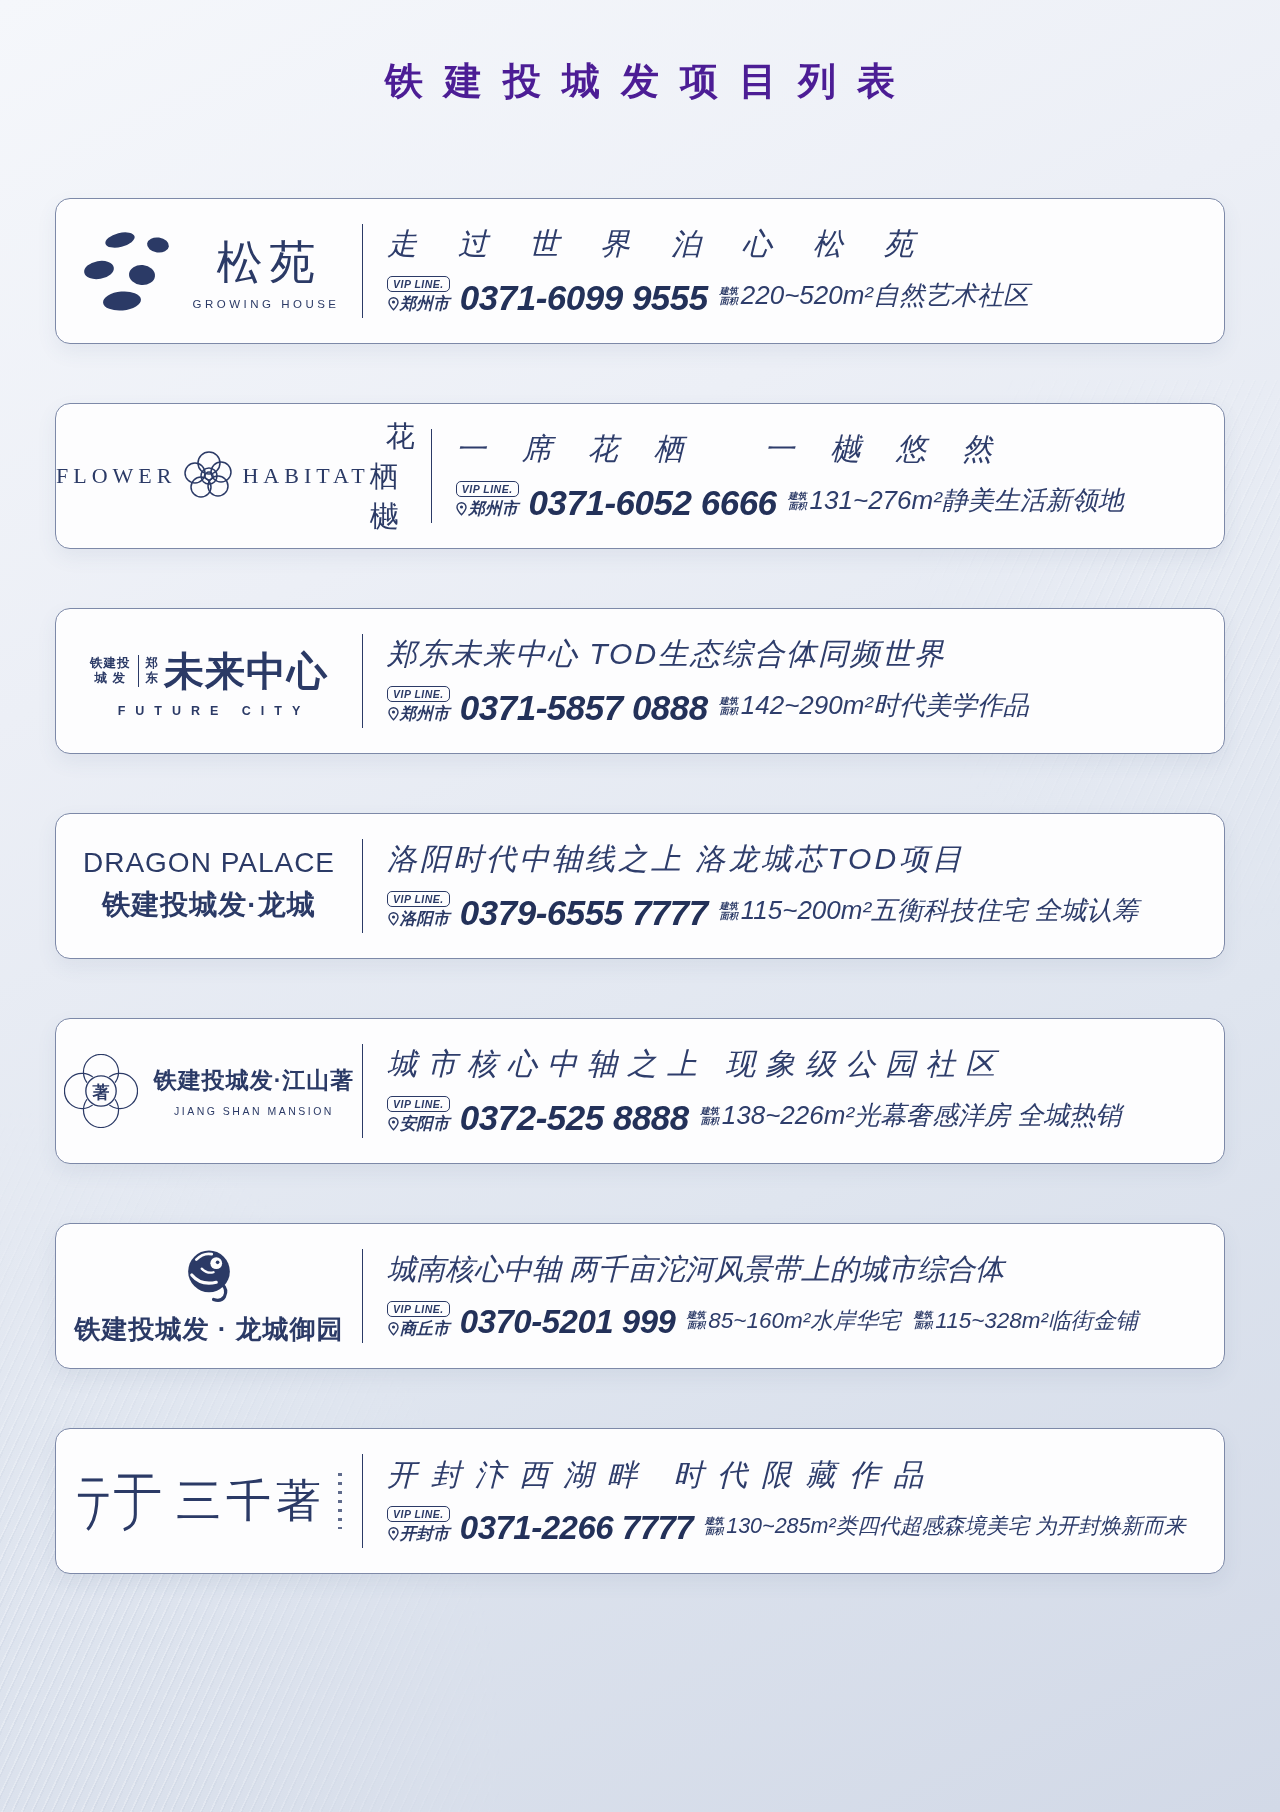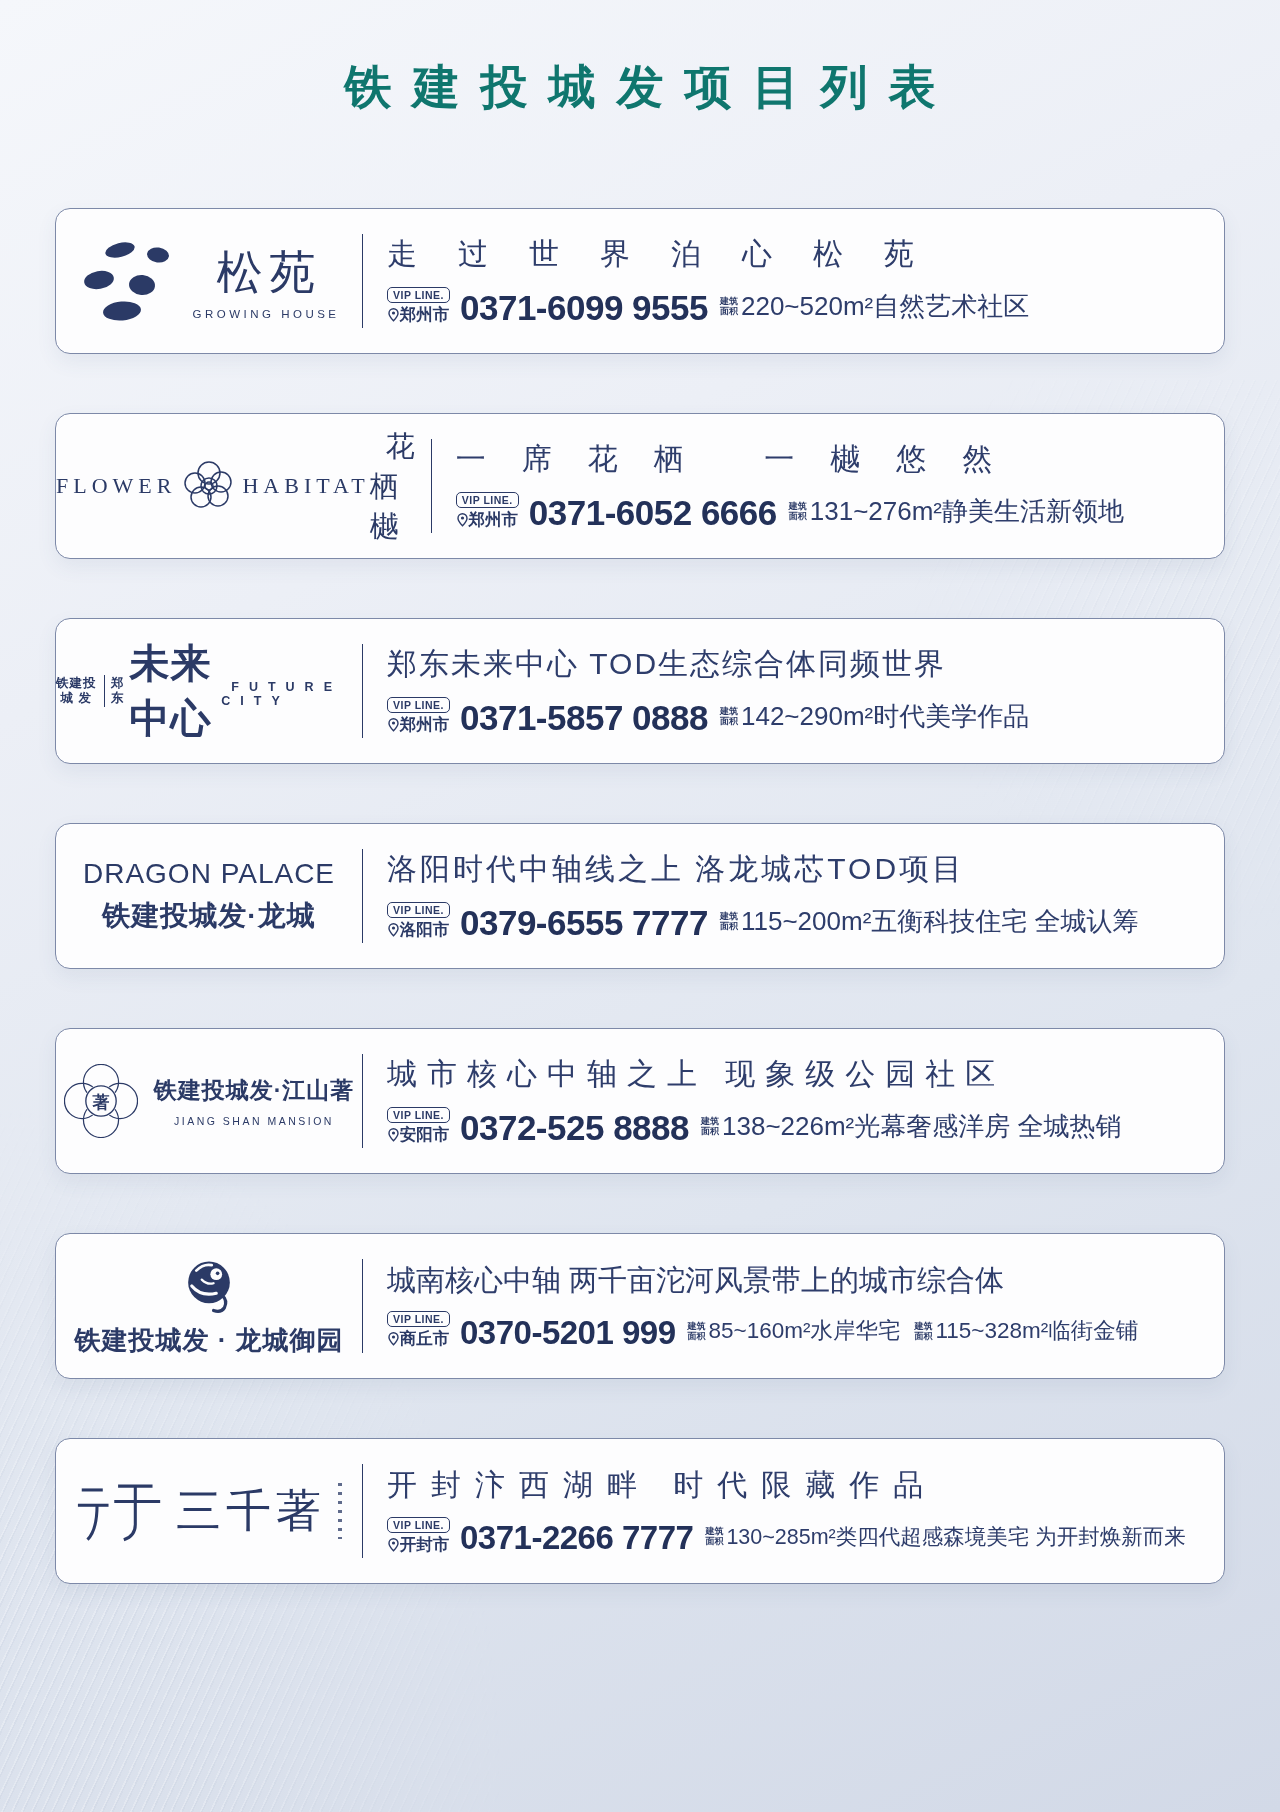--- a/index.html
+++ b/index.html
@@ -17,33 +17,33 @@
             mask-image:radial-gradient(ellipse at 15% 85%,#000 25%,transparent 72%);
   }
   body::after{
     content:"";position:absolute;right:-40px;top:380px;width:420px;height:560px;
     background:repeating-linear-gradient(115deg,rgba(255,255,255,.6) 0 1.5px,rgba(170,182,205,.3) 1.5px 3px,transparent 3px 10px);
     opacity:.25;pointer-events:none;
     -webkit-mask-image:radial-gradient(ellipse at 85% 40%,#000 20%,transparent 70%);
             mask-image:radial-gradient(ellipse at 85% 40%,#000 20%,transparent 70%);
   }
   .title{
-    text-align:center;font-size:47px;font-weight:700;color:#0f766e;
+    text-align:center;font-size:38px;font-weight:700;color:#4c1d95;
     letter-spacing:21px;text-indent:21px;padding-top:60px;line-height:1.15;
   }
   .cards{margin-top:94px;position:relative;z-index:2;}
   .card{
     width:1170px;height:146px;margin:0 auto 59px;background:#fdfdfe;
     border:1px solid #7d89a8;border-radius:15px;
     box-shadow:0 8px 20px rgba(70,90,130,.08);
     display:flex;align-items:center;box-sizing:border-box;
   }
   .logo-zone{flex:0 0 306px;display:flex;align-items:center;justify-content:center;}
   .v-divider{flex:0 0 1px;width:1px;height:94px;background:#2b3a66;}
-  .content{flex:1;padding:0 36px 0 24px;min-width:0;}
+  .content{flex:1;padding:0 36px 0 24px;min-width:0;font-style:italic;}
   .headline{font-size:30px;font-weight:500;color:#2e3d6b;white-space:nowrap;}
   .info{display:flex;align-items:center;margin-top:9px;}
   .vip{display:flex;flex-direction:column;align-items:center;flex:0 0 auto;}
   .vip-box{border:1.5px solid #2b3a66;border-radius:5px;font-size:10.5px;font-weight:700;
     letter-spacing:.5px;padding:1px 5px 0;line-height:13px;white-space:nowrap;}
   .vip-city{display:flex;align-items:center;font-size:16.5px;font-weight:700;margin-top:1px;white-space:nowrap;}
   .pin{margin-right:1px;flex:0 0 auto;}
   .phone{font-size:35px;font-weight:800;letter-spacing:-.5px;color:#233159;margin:4px 12px 0 10px;white-space:nowrap;}
   .area-seg{display:flex;align-items:center;white-space:nowrap;}
   .area-seg + .area-seg{margin-left:14px;}
@@ -65,21 +65,21 @@
   
   .logo-songyuan{display:flex;align-items:center;gap:14px;}
   .sy-col{text-align:center;}
   .sy-cn{font-size:46px;font-weight:400;letter-spacing:7px;text-indent:7px;}
   .sy-en{font-size:11.5px;letter-spacing:3.5px;margin-top:4px;}
 
   .logo-flower{display:flex;flex-direction:row;align-items:center;font-family:"Liberation Serif","DejaVu Serif",serif;}
   .fh-row{display:flex;align-items:center;gap:8px;font-size:22px;letter-spacing:5px;}
   .fh-cn{font-size:29px;letter-spacing:16px;text-indent:16px;margin-top:2px;}
 
-  .logo-future{display:flex;flex-direction:row;align-items:center;}
+  .logo-future{display:flex;flex-direction:column;align-items:center;}
   .fc-row{display:flex;align-items:center;}
   .fc-brand,.fc-sub{font-size:12.5px;font-weight:700;line-height:15px;text-align:center;letter-spacing:1px;white-space:pre;}
   .fc-sep{width:1px;height:32px;background:#2b3a66;margin:0 7px;}
   .fc-main{font-size:40px;font-weight:800;letter-spacing:1px;margin-left:5px;}
   .fc-en{font-size:12.5px;font-weight:700;letter-spacing:10px;text-indent:10px;margin-top:5px;}
 
   .logo-dp{text-align:center;}
   .dp-en{font-size:28px;font-weight:500;letter-spacing:1px;}
   .dp-cn{font-size:28px;font-weight:800;margin-top:7px;letter-spacing:1px;}
 

